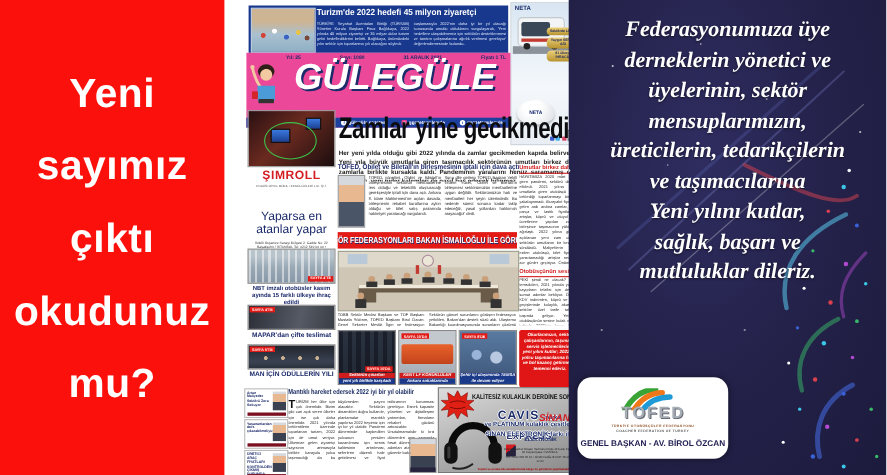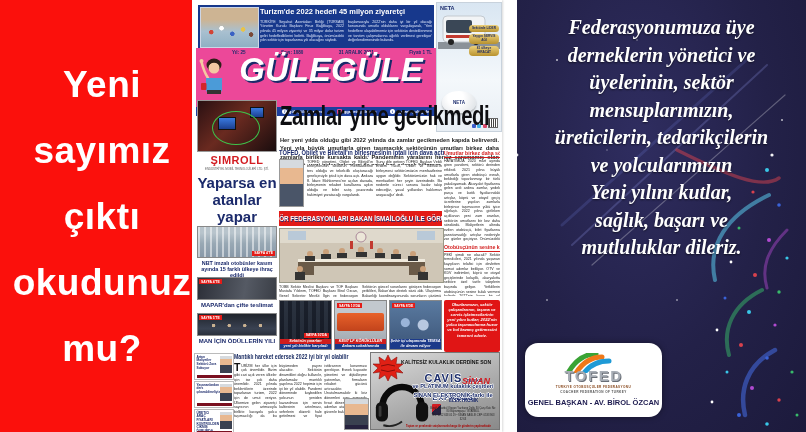--- a/index.html
+++ b/index.html
@@ -5,21 +5,21 @@
   html,body{margin:0;padding:0;background:#fff;}
   #canvas{position:relative;width:806px;height:432px;background:#fff;overflow:hidden;
           font-family:"Liberation Sans",sans-serif;}
 
   
   #left-panel{position:absolute;left:0;top:0;width:204px;height:432px;background:#fb100c;
     display:flex;flex-direction:column;align-items:center;justify-content:center;gap:29px;}
   .promo-line{color:#fff;font-weight:800;font-size:37px;letter-spacing:.5px;line-height:1;}
 
   
-  #paper{position:absolute;left:192px;top:0;width:310px;height:432px;background:#fff;overflow:hidden;
+  #paper{position:absolute;left:220px;top:0;width:310px;height:432px;background:#fff;overflow:hidden;
          box-shadow:1px 0 2px rgba(0,0,0,.15);}
   .half{transform:scale(.5);transform-origin:0 0;width:200%;height:200%;overflow:hidden;
         text-align:justify;line-height:1.28;}
   .halfwrap{overflow:hidden;}
 
   
   #banner{position:absolute;left:6px;top:5px;width:236px;height:43px;background:#17388c;}
   #banner-photo{position:absolute;left:2px;top:2px;width:57px;height:39px;border:1px solid #cdd6e6;
     background-image:
       radial-gradient(circle at 18% 62%,#d24436 0 2px,transparent 2.5px),
@@ -73,21 +73,21 @@
 
   
   #simroll{position:absolute;left:5px;top:100px;width:80px;text-align:center;}
   #sim-photo{position:relative;width:100%;height:52px;border:1px solid #999;box-sizing:border-box;
     background:linear-gradient(135deg,#2a1012,#6a2a20 45%,#1a0d0e);}
   .sim-screen{position:absolute;background:linear-gradient(#3a7ae0,#1c3f90);border:1px solid #111;}
   #sim-ellipse{position:absolute;left:14px;top:10px;width:46px;height:32px;border:1.5px solid #3ec24a;
     border-radius:50%;}
   .sim-brand{font-size:11px;font-weight:900;color:#d31d22;letter-spacing:.5px;margin-top:2px;}
   .sim-brand-sub{font-size:2.8px;color:#555;margin-top:1px;}
-  .sim-tag{font-size:15px;font-weight:700;color:#1b2a6b;line-height:1.12;margin-top:4px;}
+  .sim-tag{font-size:11px;font-weight:400;color:#1b2a6b;line-height:1.12;margin-top:20px;}
   #sim-contact{width:80px;height:15px;margin-top:3px;}
   #sim-contact .half{font-size:6.2px;color:#333;text-align:center;}
 
   
   .litem{position:absolute;left:5px;width:80px;}
   .litem .photo{position:relative;width:100%;border:1px solid #888;box-sizing:border-box;}
   .tag{position:absolute;background:#e31b17;color:#fff;font-size:3.4px;font-weight:bold;
     padding:.5px 2px;line-height:1.2;}
   .lcap{font-size:5.4px;font-weight:800;color:#1b2a6b;text-align:center;line-height:1.18;margin-top:1.5px;}
   #li1-photo{height:32px;background:
@@ -533,21 +533,21 @@
           <circle cx="250" cy="424" r="1.8" fill="#39c7e8"></circle>
         <circle cx="280" cy="415" r="1.5" fill="#38b96a"></circle>
       </g>
     </svg>
     <div id="msg">
       <div>Federasyonumuza üye</div>
       <div>derneklerin yönetici ve</div>
       <div>üyelerinin, sektör</div>
       <div>mensuplarımızın,</div>
       <div>üreticilerin, tedarikçilerin</div>
-      <div>ve yolcularımızın</div>
+      <div>ve taşımacılarına</div>
       <div>Yeni yılını kutlar,</div>
       <div>sağlık, başarı ve</div>
       <div>mutluluklar dileriz.</div>
     </div>
     <div id="tofed-box">
       <svg width="64" height="20" viewBox="0 0 64 20">
         <path d="M6,20 C14,6 24,1 34,1" stroke="#3aa335" stroke-width="5" fill="none" stroke-linecap="round"></path>
         <path d="M14,20 C21,9 30,4 40,4" stroke="#f07818" stroke-width="5" fill="none" stroke-linecap="round"></path>
         <path d="M22,20 C28,12 37,8 47,8" stroke="#1e9ad6" stroke-width="5" fill="none" stroke-linecap="round"></path>
       </svg>

